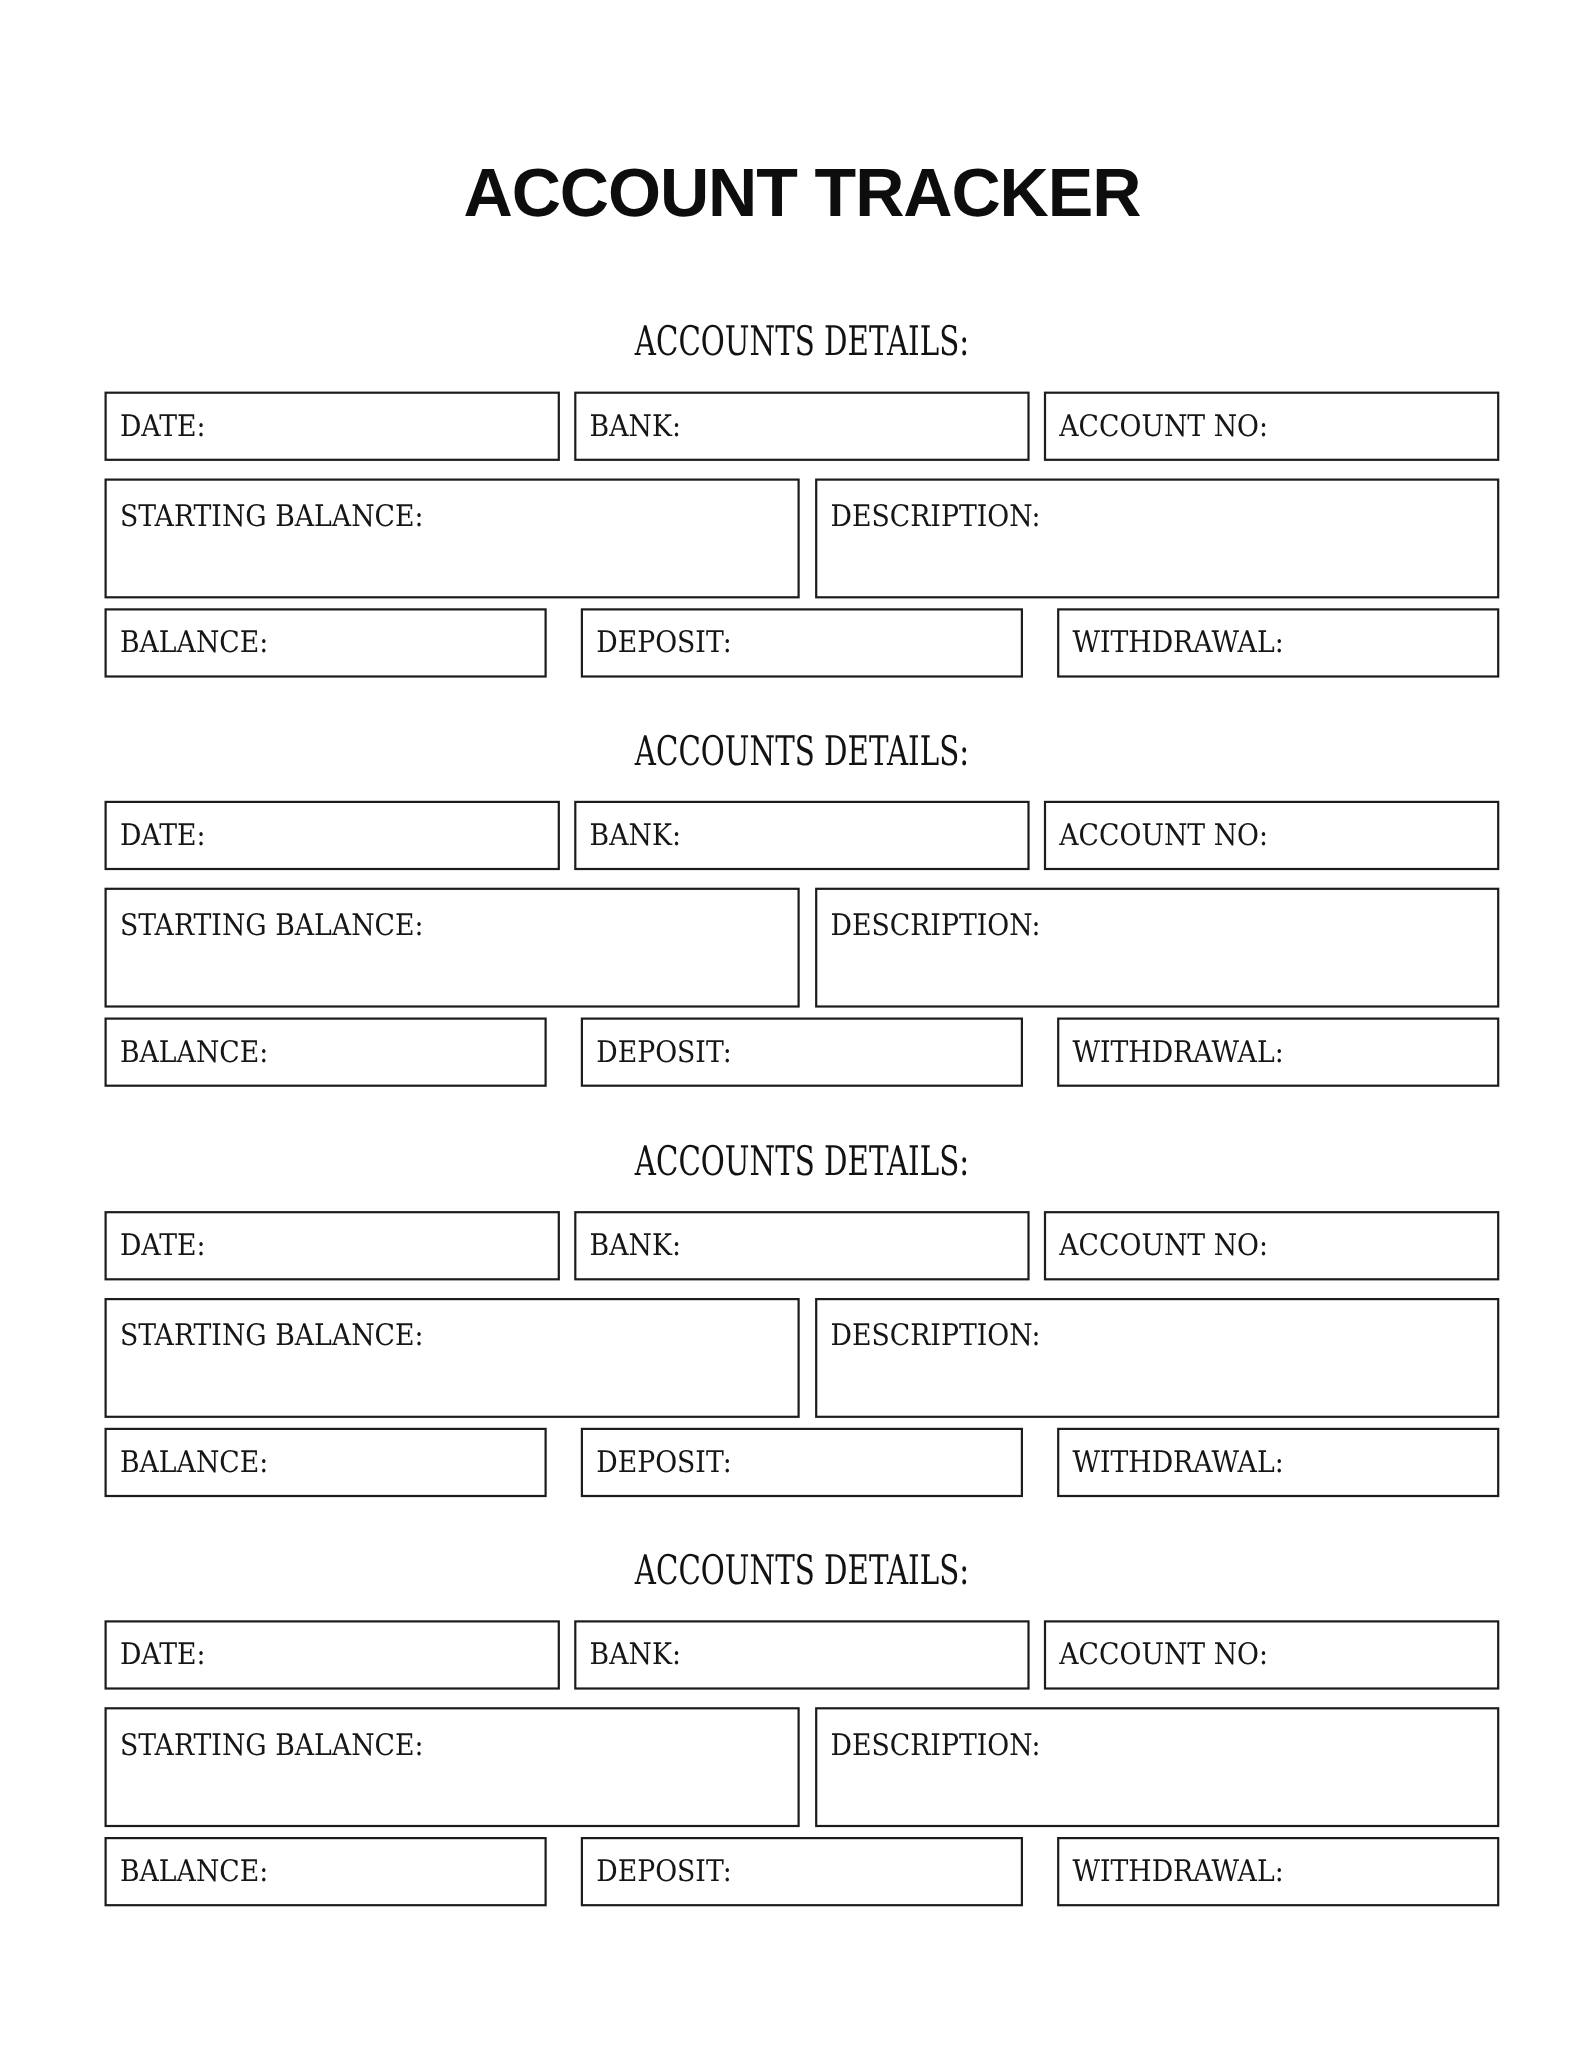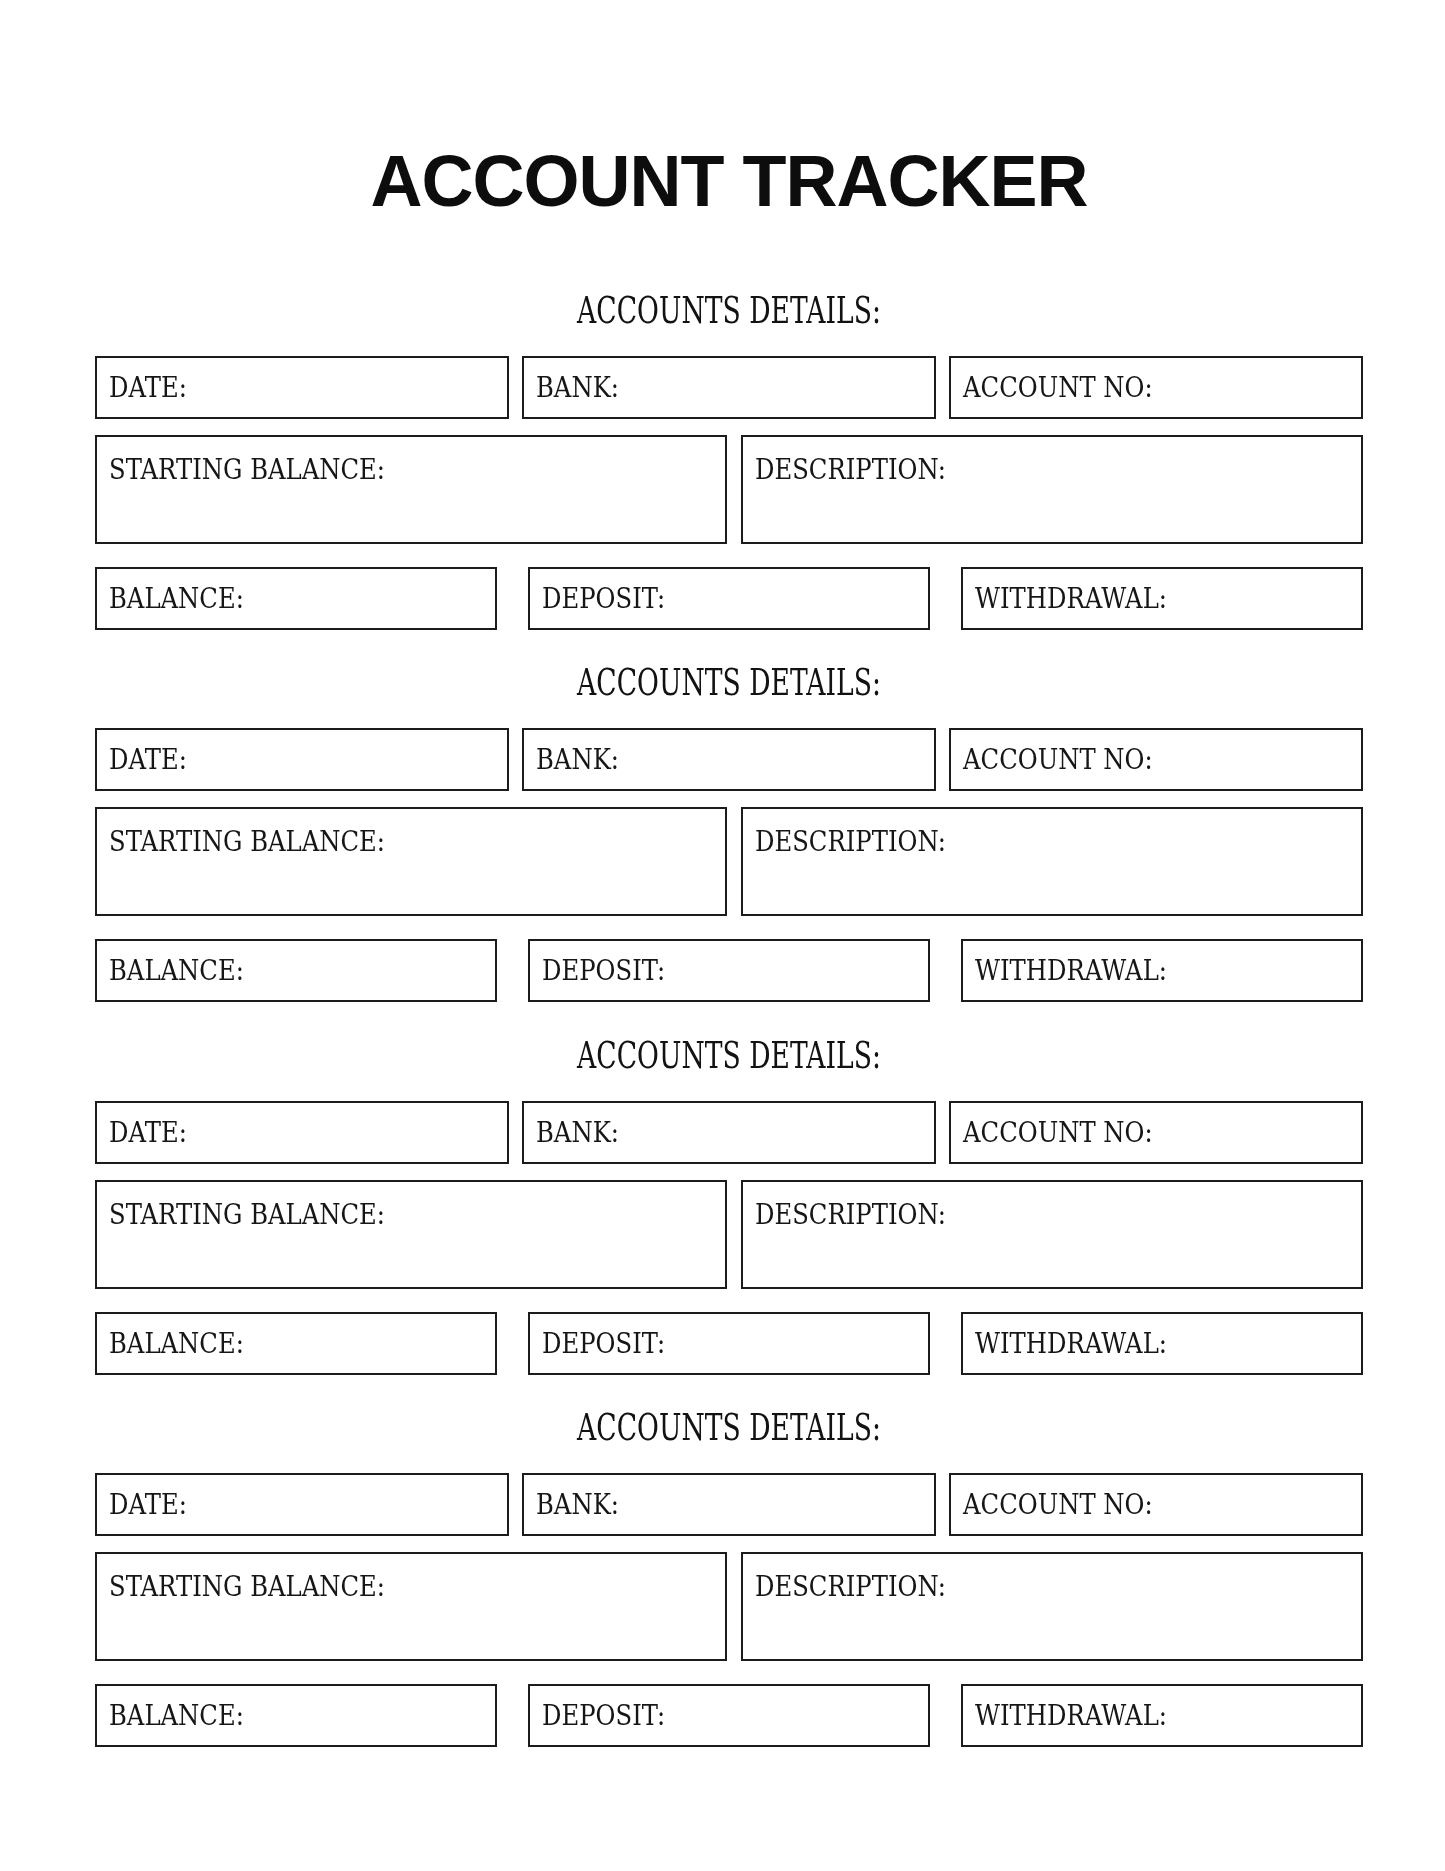--- a/index.html
+++ b/index.html
@@ -17,21 +17,21 @@
   }
   .page-title {
     position: absolute;
     top: 145px;
     left: 95px;
     width: 1268px;
     margin: 0;
     text-align: center;
     font-family: "Liberation Sans", sans-serif;
     font-weight: 700;
-    font-size: 72px;
+    font-size: 62px;
     line-height: 1;
     letter-spacing: -1px;
     white-space: nowrap;
     color: #0d0d0d;
   }
   .section {
     position: absolute;
     left: 0;
     width: 1445px;
     height: 340px;
@@ -60,21 +60,21 @@
     white-space: nowrap;
   }
   .row {
     position: absolute;
     left: 95px;
     width: 1268px;
     display: grid;
   }
   .row-1 { top: 64px;  height: 63px;  grid-template-columns: 1fr 1fr 1fr; gap: 13px; }
   .row-2 { top: 143px; height: 109px; grid-template-columns: 632px 622px; gap: 14px; }
-  .row-3 { top: 275px; height: 63px;  grid-template-columns: 1fr 1fr 1fr; gap: 31px; border-radius: 23px; }
+  .row-3 { top: 261px; height: 63px;  grid-template-columns: 1fr 1fr 1fr; gap: 31px; border-radius: 23px; }
 
   .box {
     box-sizing: border-box;
     border: 2.5px solid #1c1c1c;
     background: #ffffff;
     display: flex;
     align-items: center;
     padding-left: 12px;
     overflow: hidden;
   }

